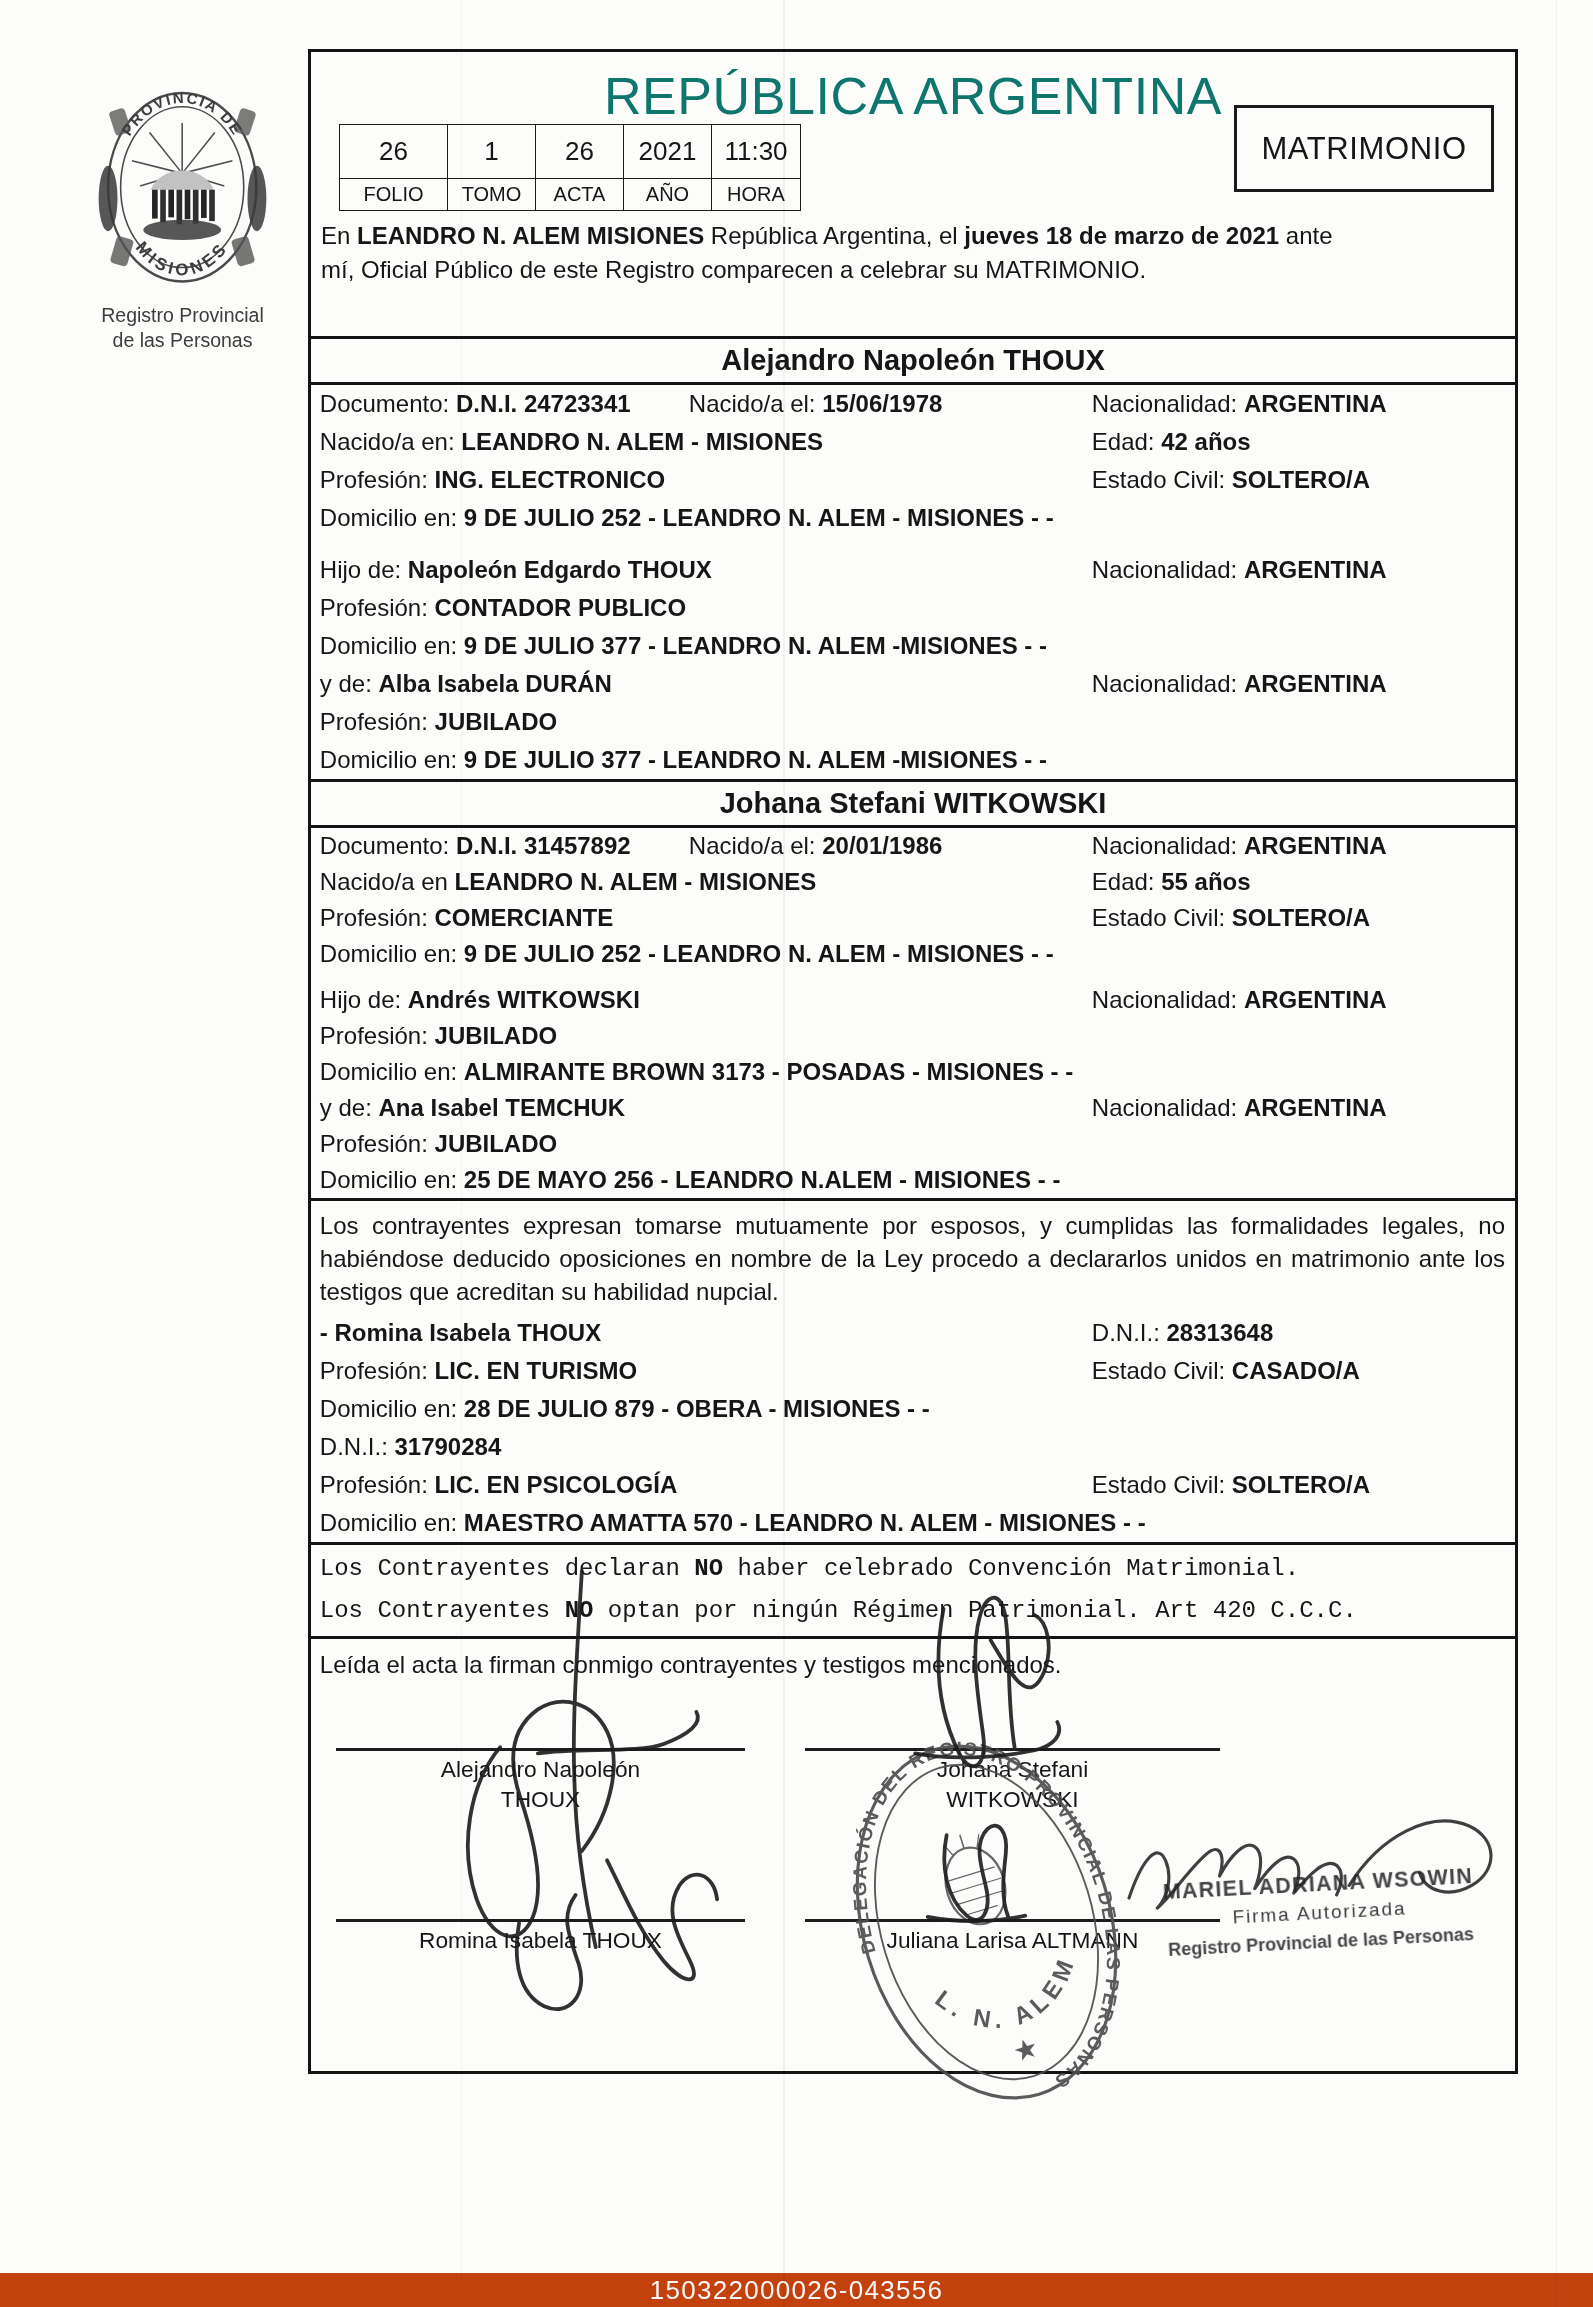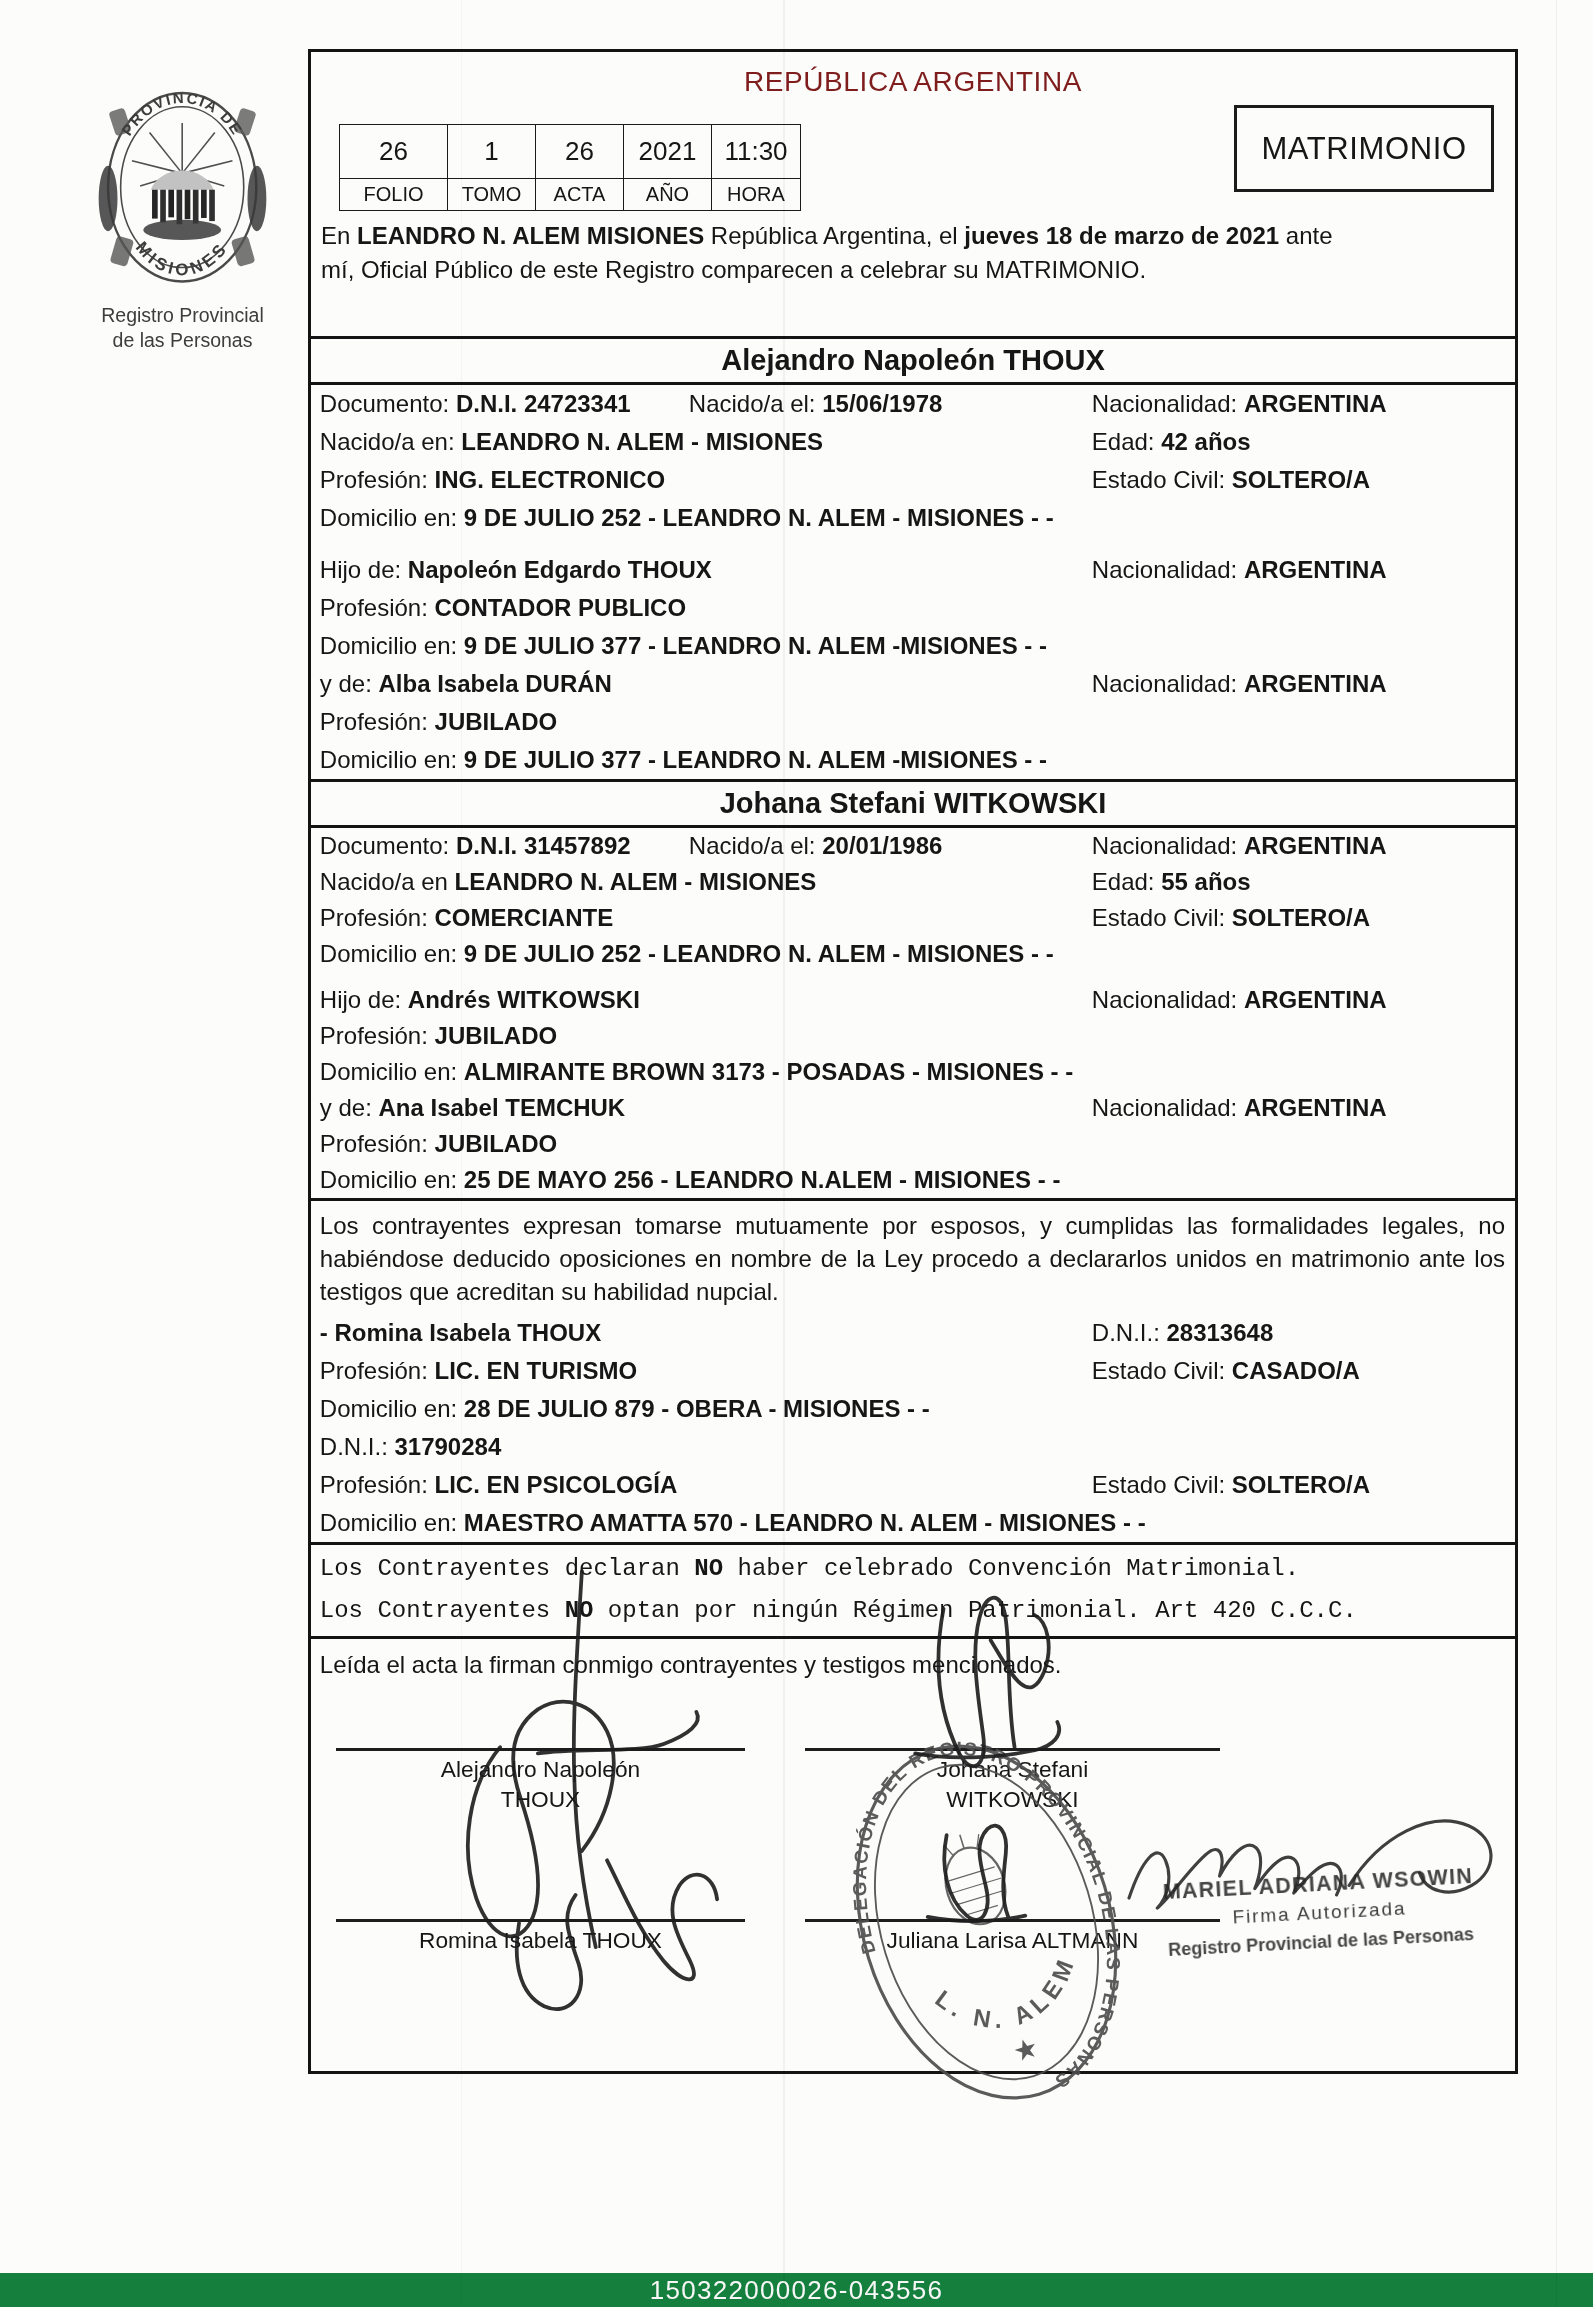--- a/index.html
+++ b/index.html
@@ -8,21 +8,21 @@
   b,.b{font-weight:700;}
 
   
   .side-seal{position:absolute;left:93px;top:79px;width:179px;height:217px;}
   .org-text{position:absolute;left:60px;top:303px;width:245px;text-align:center;
             font-size:19.5px;line-height:25px;color:#3d3d3d;}
 
   
   .frame{position:absolute;left:308px;top:49px;width:1204px;height:2019px;border:3.1px solid #141414;}
   .title{position:absolute;top:14px;left:0;width:100%;text-align:center;
-         font-size:28px;letter-spacing:0.6px;color:#7f1d1d;}
+         font-size:52px;letter-spacing:0.6px;color:#0f766e;}
 
   .reg{position:absolute;left:28px;top:72px;border:1.9px solid #1b1b1b;display:grid;
        grid-template-columns:108px 88px 88px 88px 88px;}
   .reg .rv{height:53px;display:flex;align-items:center;justify-content:center;
            font-size:26px;border-right:1.9px solid #1b1b1b;}
   .reg .rl{height:31px;display:flex;align-items:center;justify-content:center;
            font-size:20px;border-right:1.9px solid #1b1b1b;border-top:1.9px solid #1b1b1b;}
   .reg .last{border-right:none;}
 
   .mbox{position:absolute;left:923px;top:53px;width:254px;height:81px;border:3.1px solid #1b1b1b;
@@ -61,21 +61,21 @@
   .auth{position:absolute;left:812px;top:200px;width:393px;text-align:center;
         transform:rotate(-3deg);z-index:3;}
   .auth .a1{font-size:21.4px;font-weight:700;letter-spacing:1.3px;color:#454545;
             filter:blur(0.4px);white-space:nowrap;}
   .auth .a2{font-size:19px;color:#3f3f3f;letter-spacing:1.9px;margin-top:5px;filter:blur(0.2px);}
   .auth .a3{font-size:18px;font-weight:700;color:#474747;margin-top:7.6px;
             filter:blur(0.4px);white-space:nowrap;}
   .scrawls{position:absolute;left:0;top:-189px;width:1204px;height:588px;z-index:4;pointer-events:none;}
 
   
-  .codebar{position:absolute;left:0;top:2273px;width:1593px;height:34px;background:#15803d;
+  .codebar{position:absolute;left:0;top:2273px;width:1593px;height:34px;background:#c2410c;
            display:flex;align-items:center;justify-content:center;}
   .codebar span{color:#f7f7f7;font-size:26px;letter-spacing:1.3px;}
 
   
   .fold{position:absolute;top:0;height:100%;pointer-events:none;z-index:60;}
   .f1{left:783px;width:1.9px;background:rgba(0,0,0,0.045);}
   .f2{left:461px;width:1.3px;background:rgba(0,0,0,0.03);}
   .f3{left:1556px;width:1.3px;background:rgba(0,0,0,0.05);}
 </style>
 </head>

